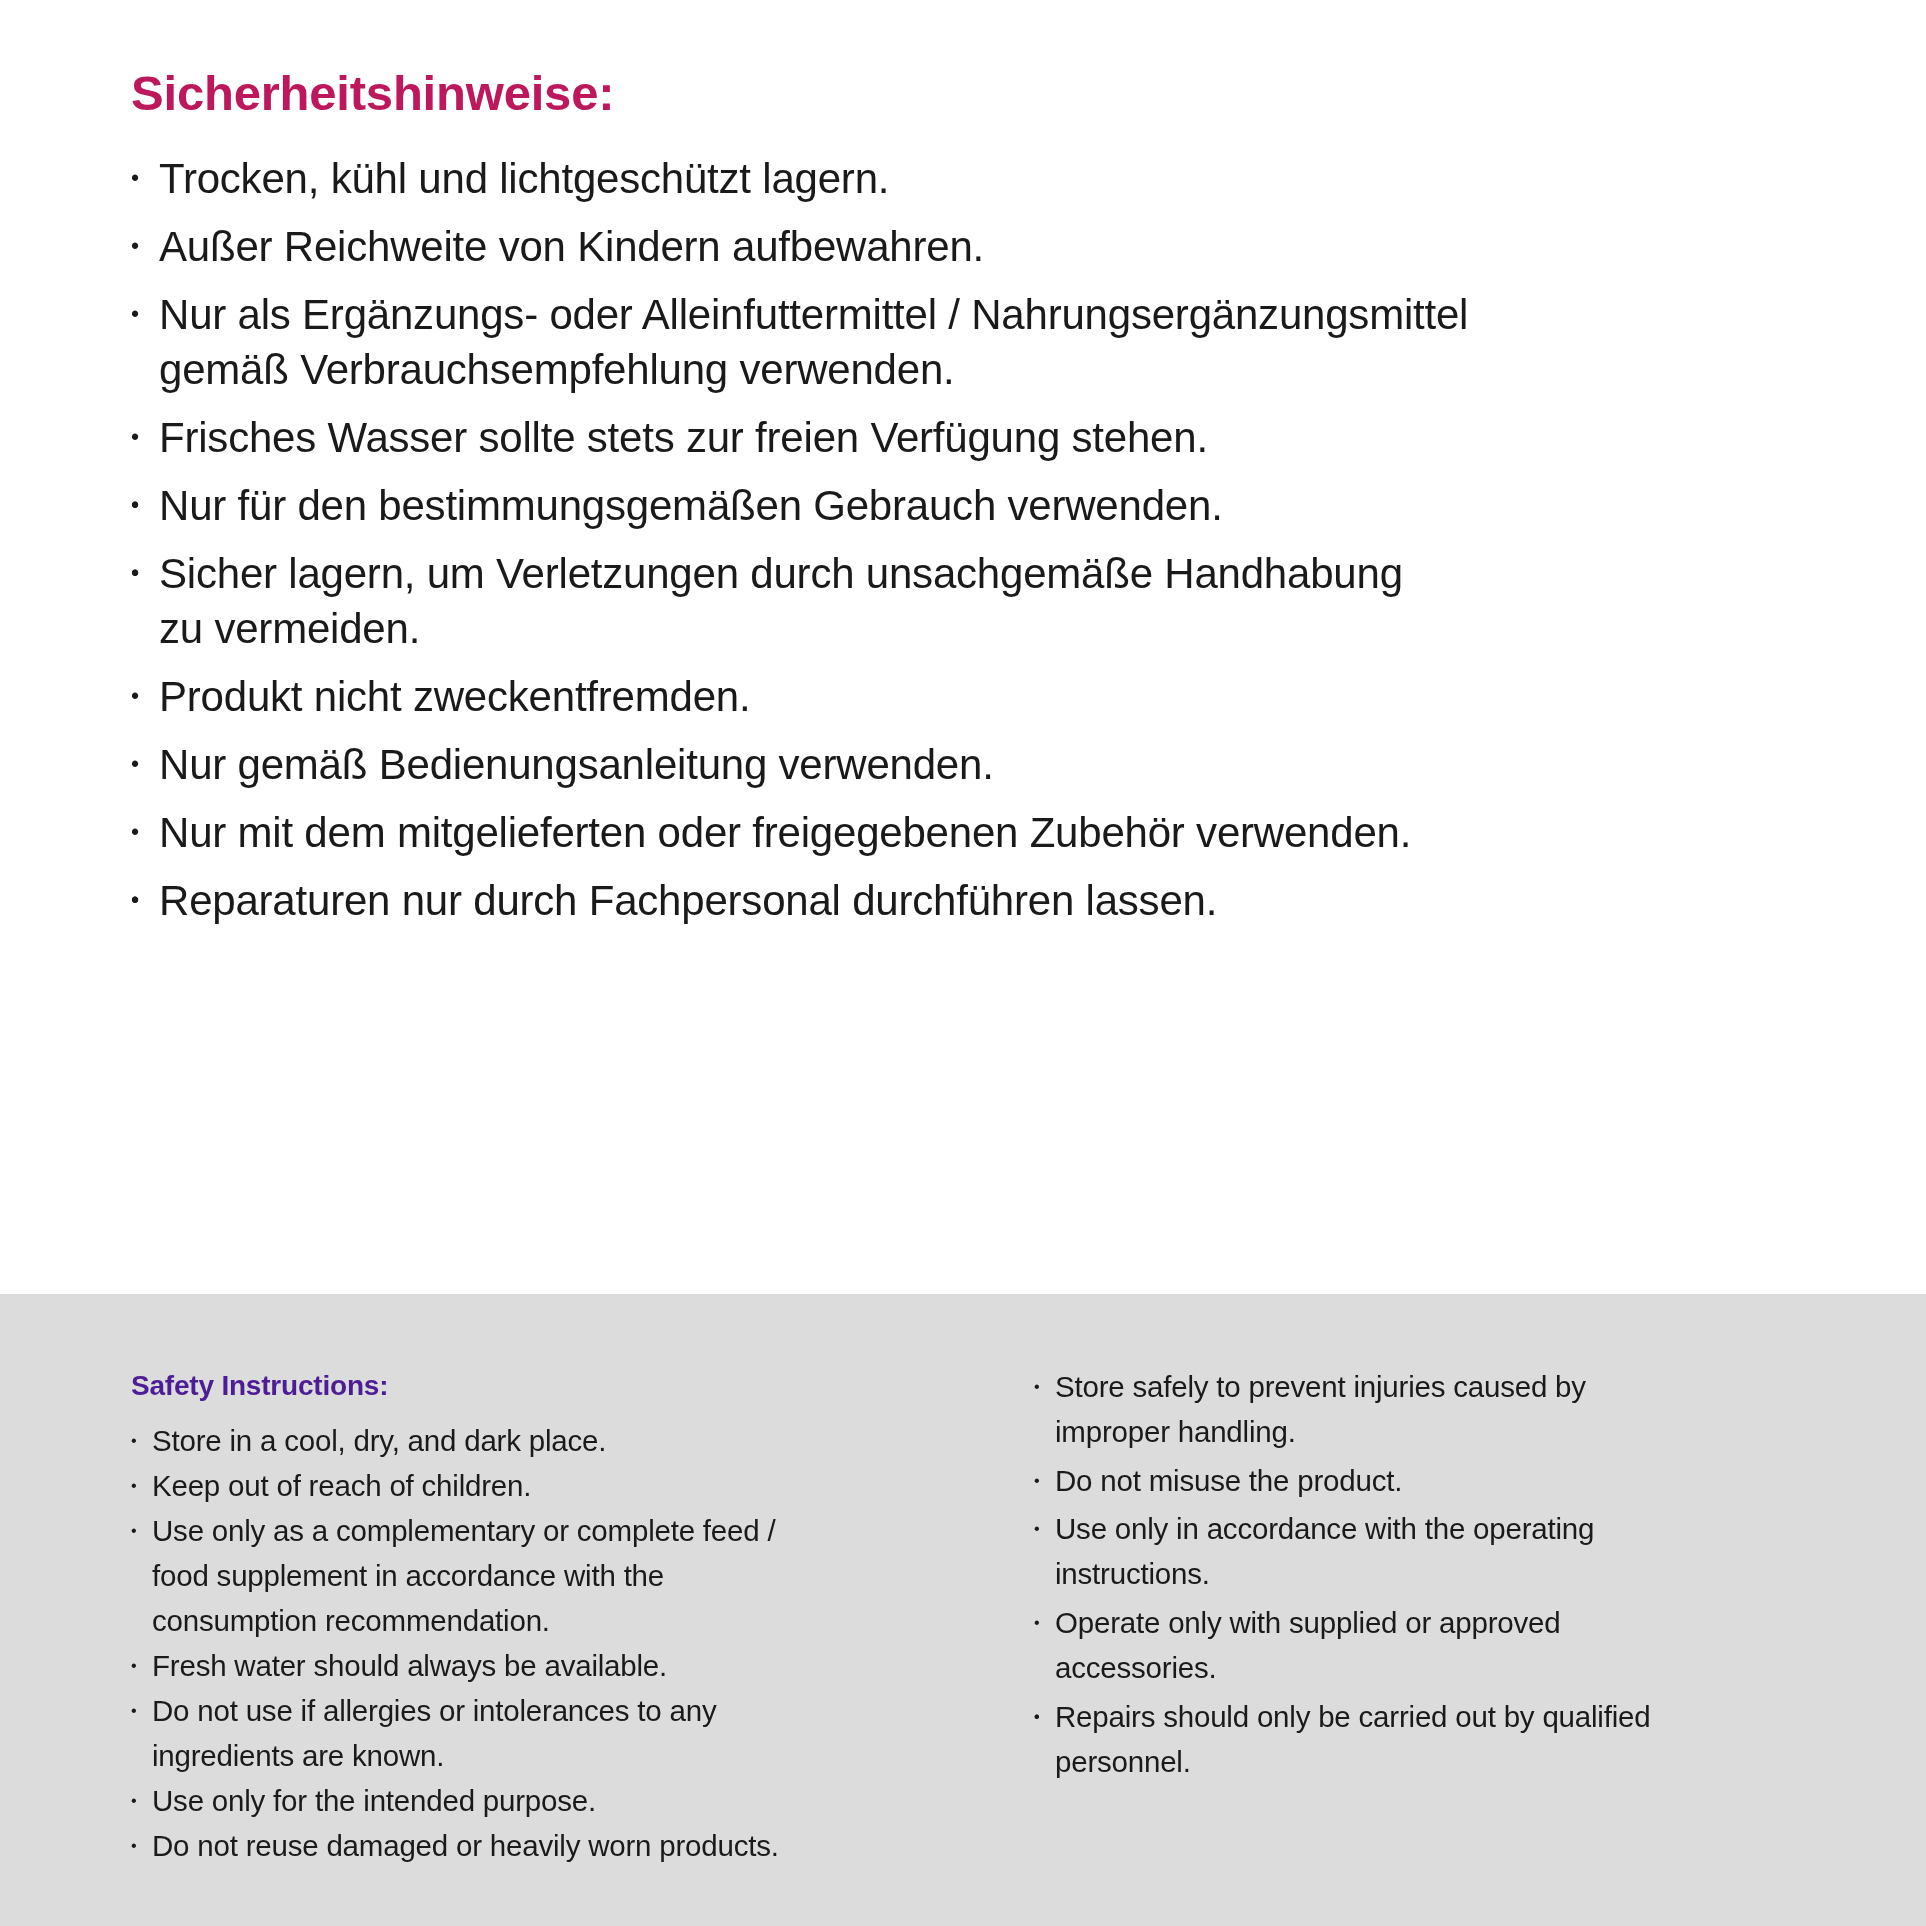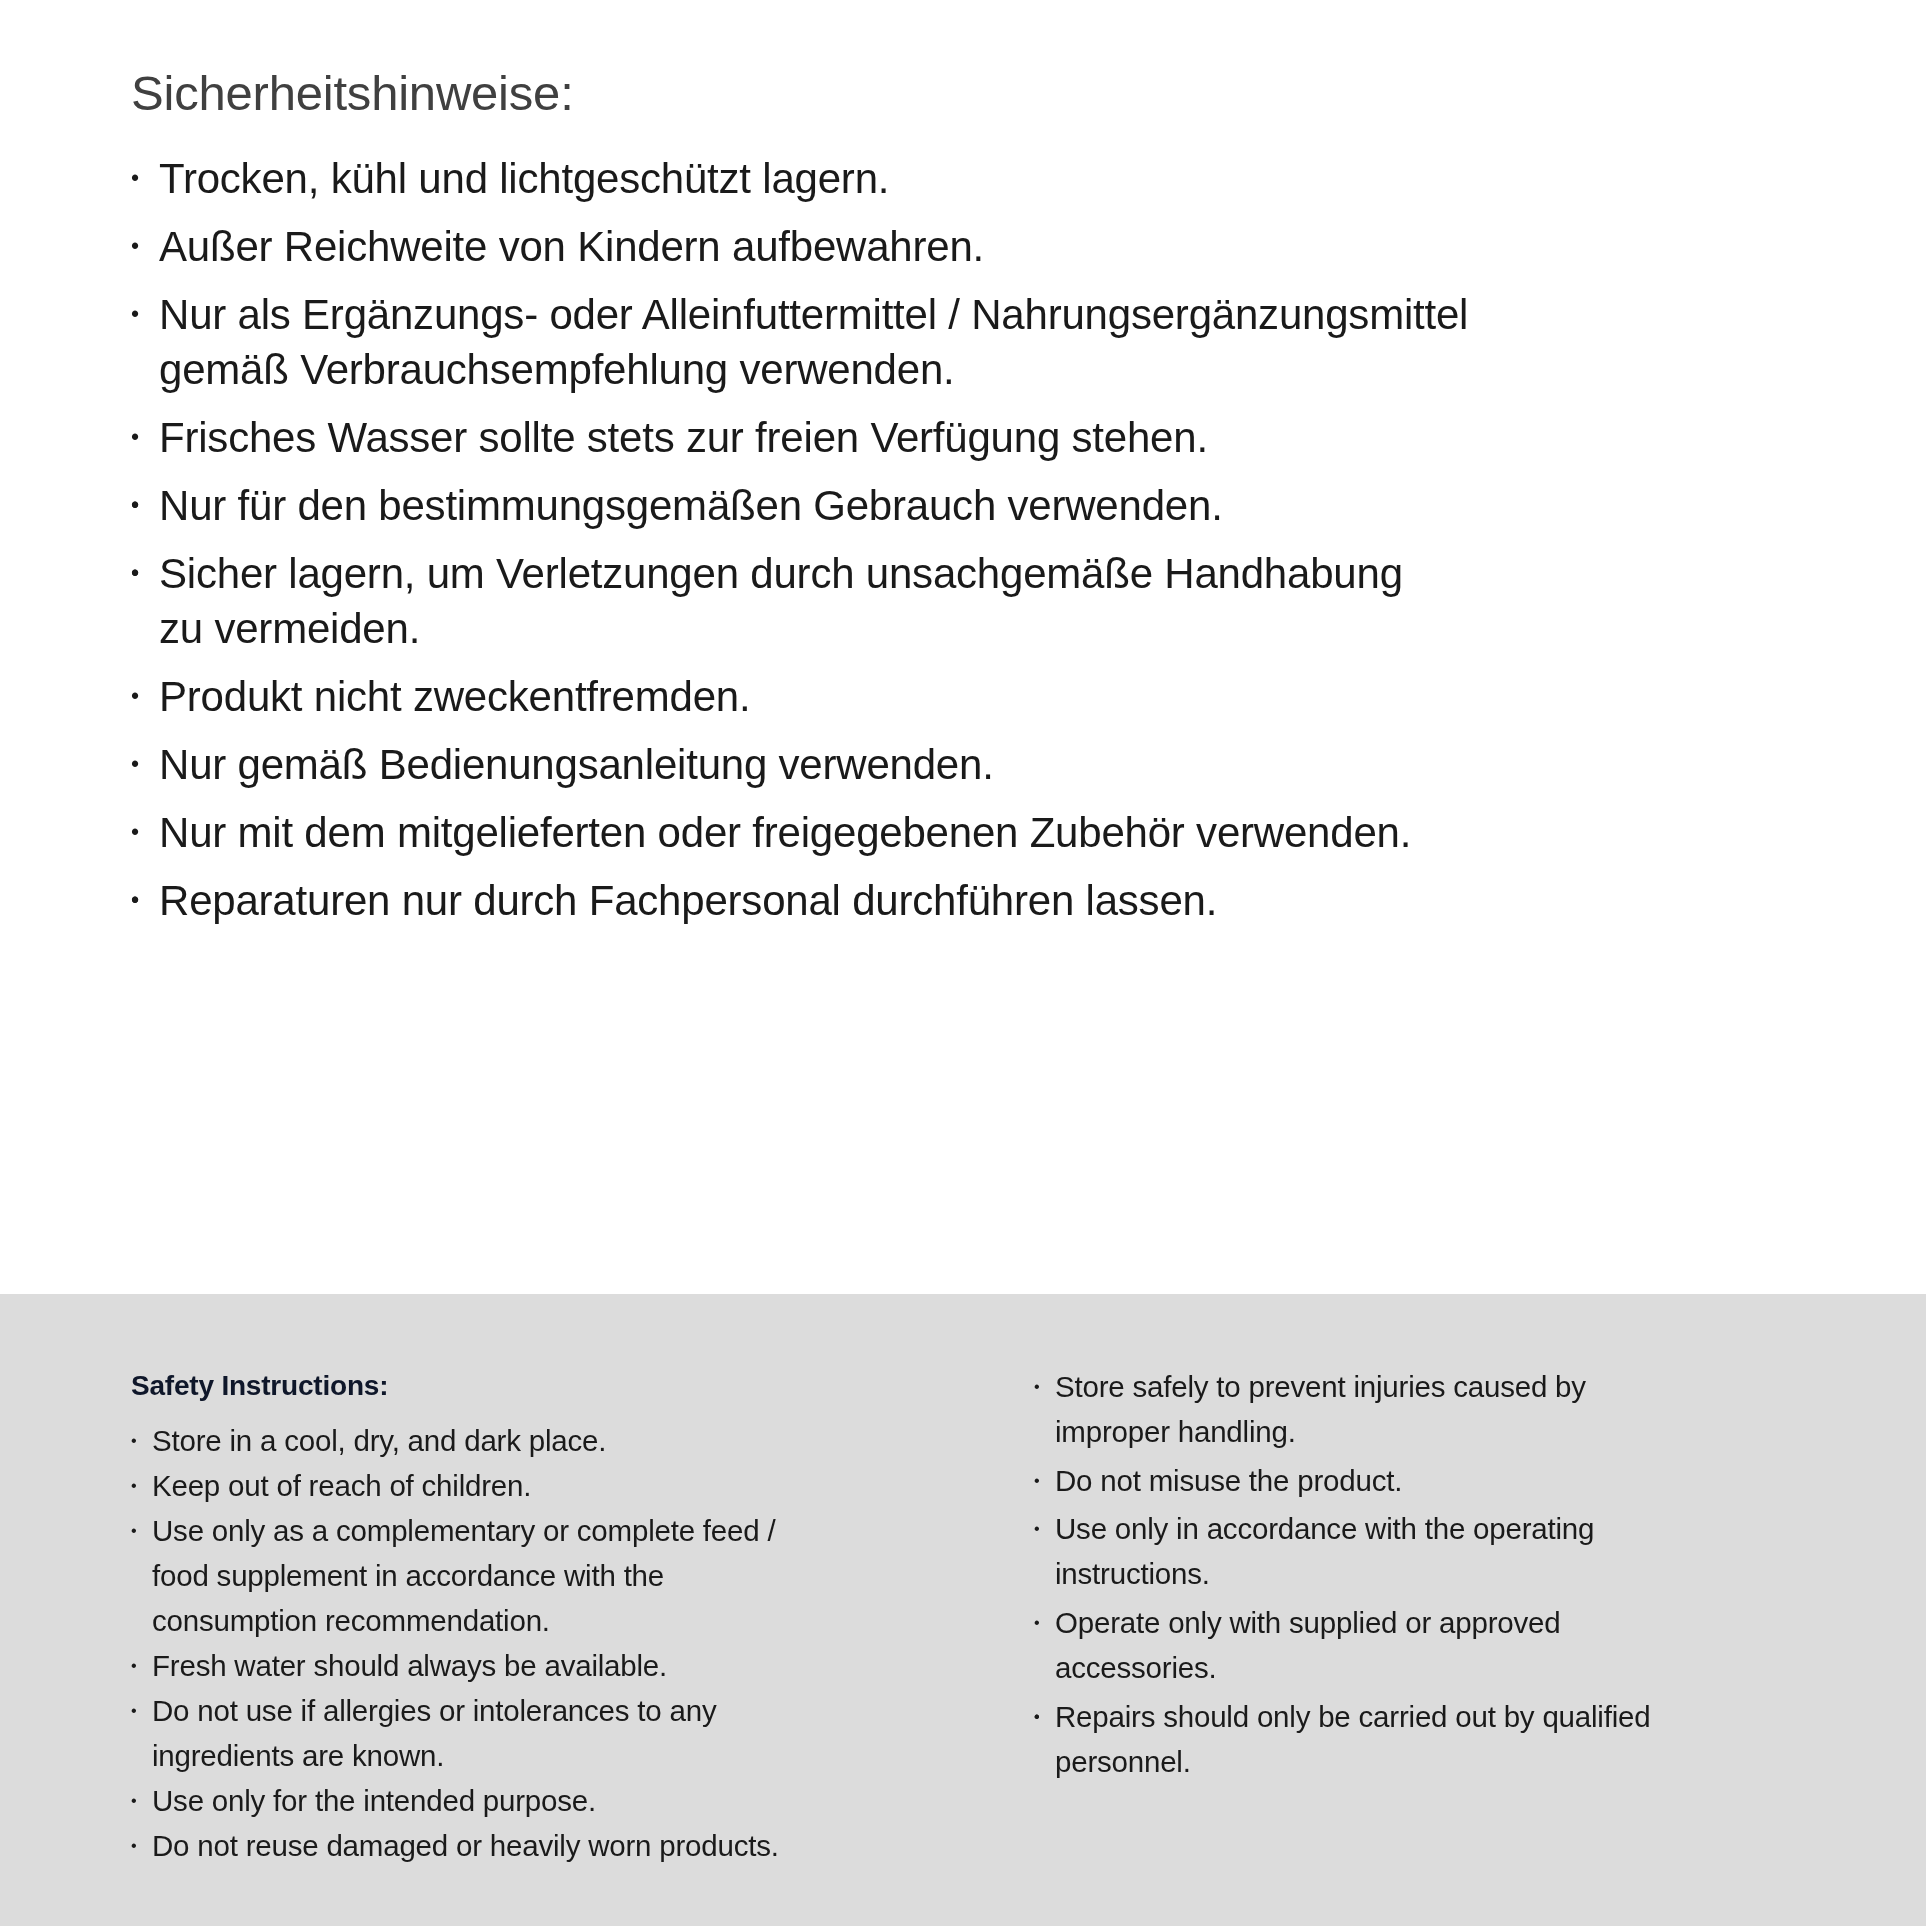--- a/index.html
+++ b/index.html
@@ -18,22 +18,22 @@
   }
 
   
   .de-section {
     padding: 64px 64px 0 131px;
   }
   .de-title {
     margin: 0 0 29px 0;
     font-size: 49px;
     line-height: 58px;
-    font-weight: normal;
-    color: #404040;
+    font-weight: bold;
+    color: #be185d;
   }
   ul.plain {
     list-style: none;
     margin: 0;
     padding: 0;
   }
   .de-list {
     margin-left: 47px;
     font-size: 42px;
     line-height: 55px;
@@ -71,21 +71,21 @@
   }
   .en-col-right {
     flex: 1 1 auto;
     margin-top: -6.4px;
   }
   .en-title {
     margin: 0 0 16px 0;
     font-size: 28px;
     line-height: 32px;
     font-weight: bold;
-    color: #0f172a;
+    color: #4c1d95;
   }
   .en-list {
     font-size: 29.5px;
     line-height: 45px;
   }
   .en-list li {
     position: relative;
     padding-left: 21px;
   }
   .en-list-left { margin-left: 18.6px; }

